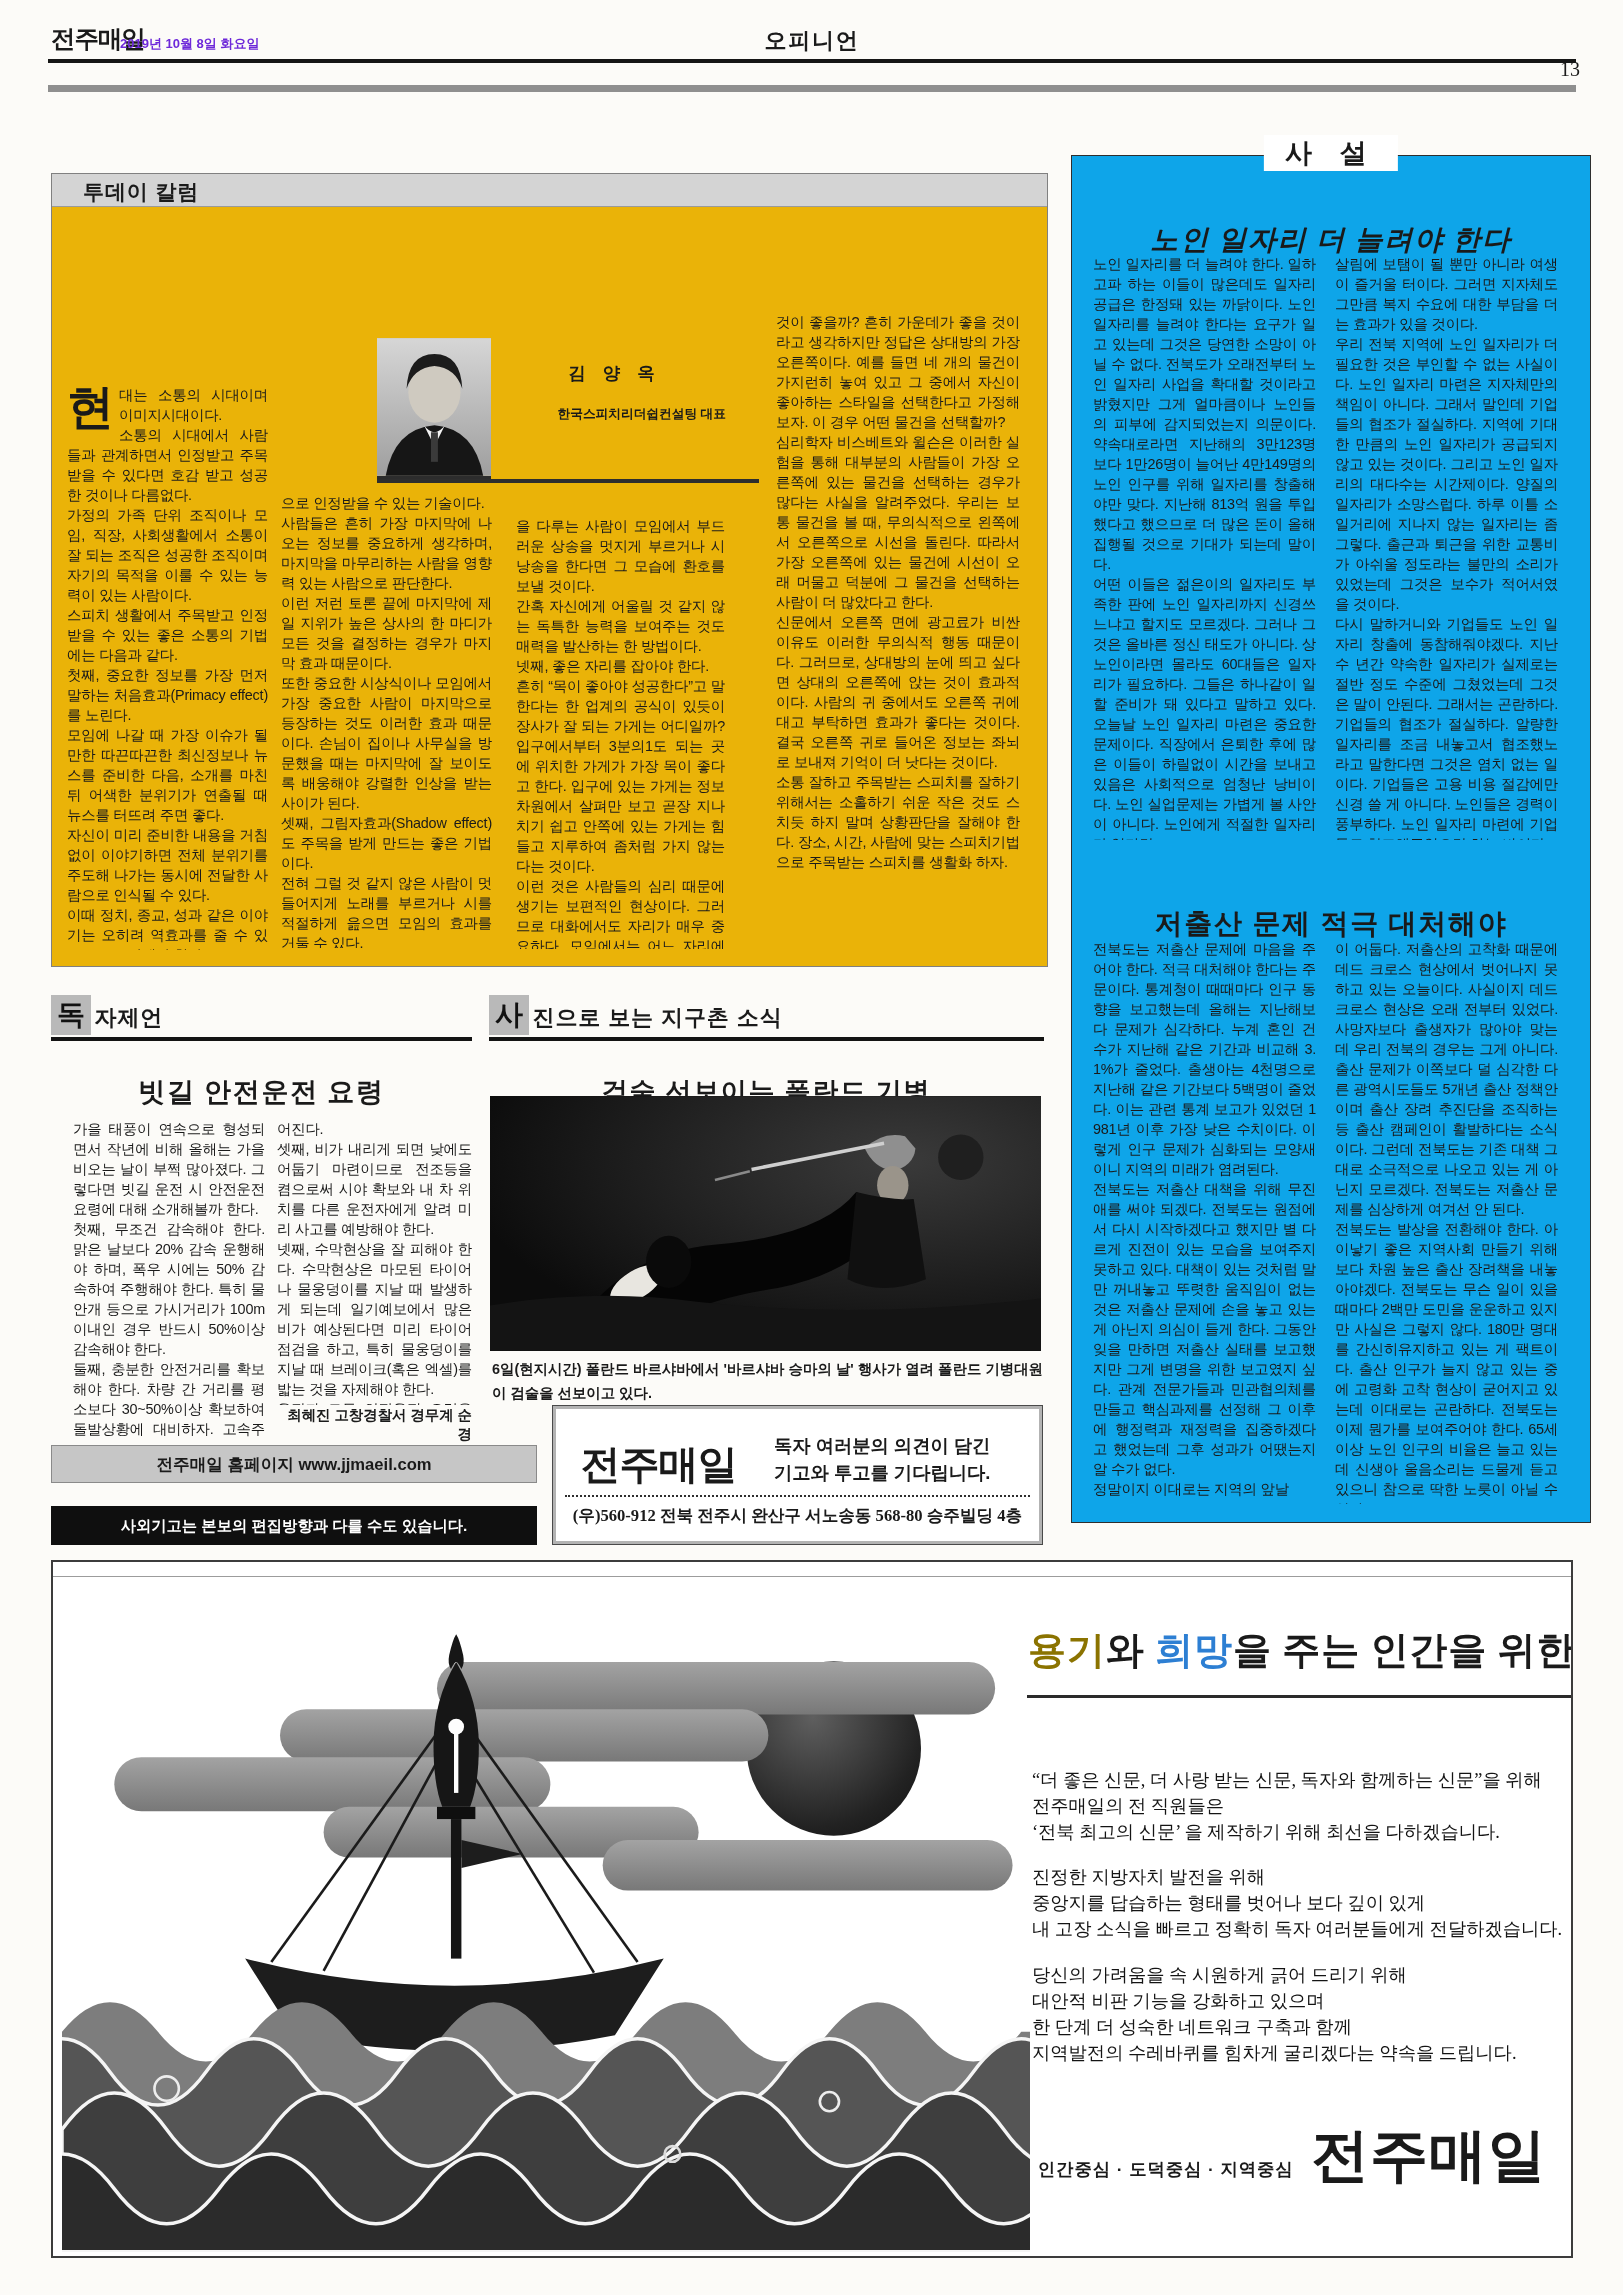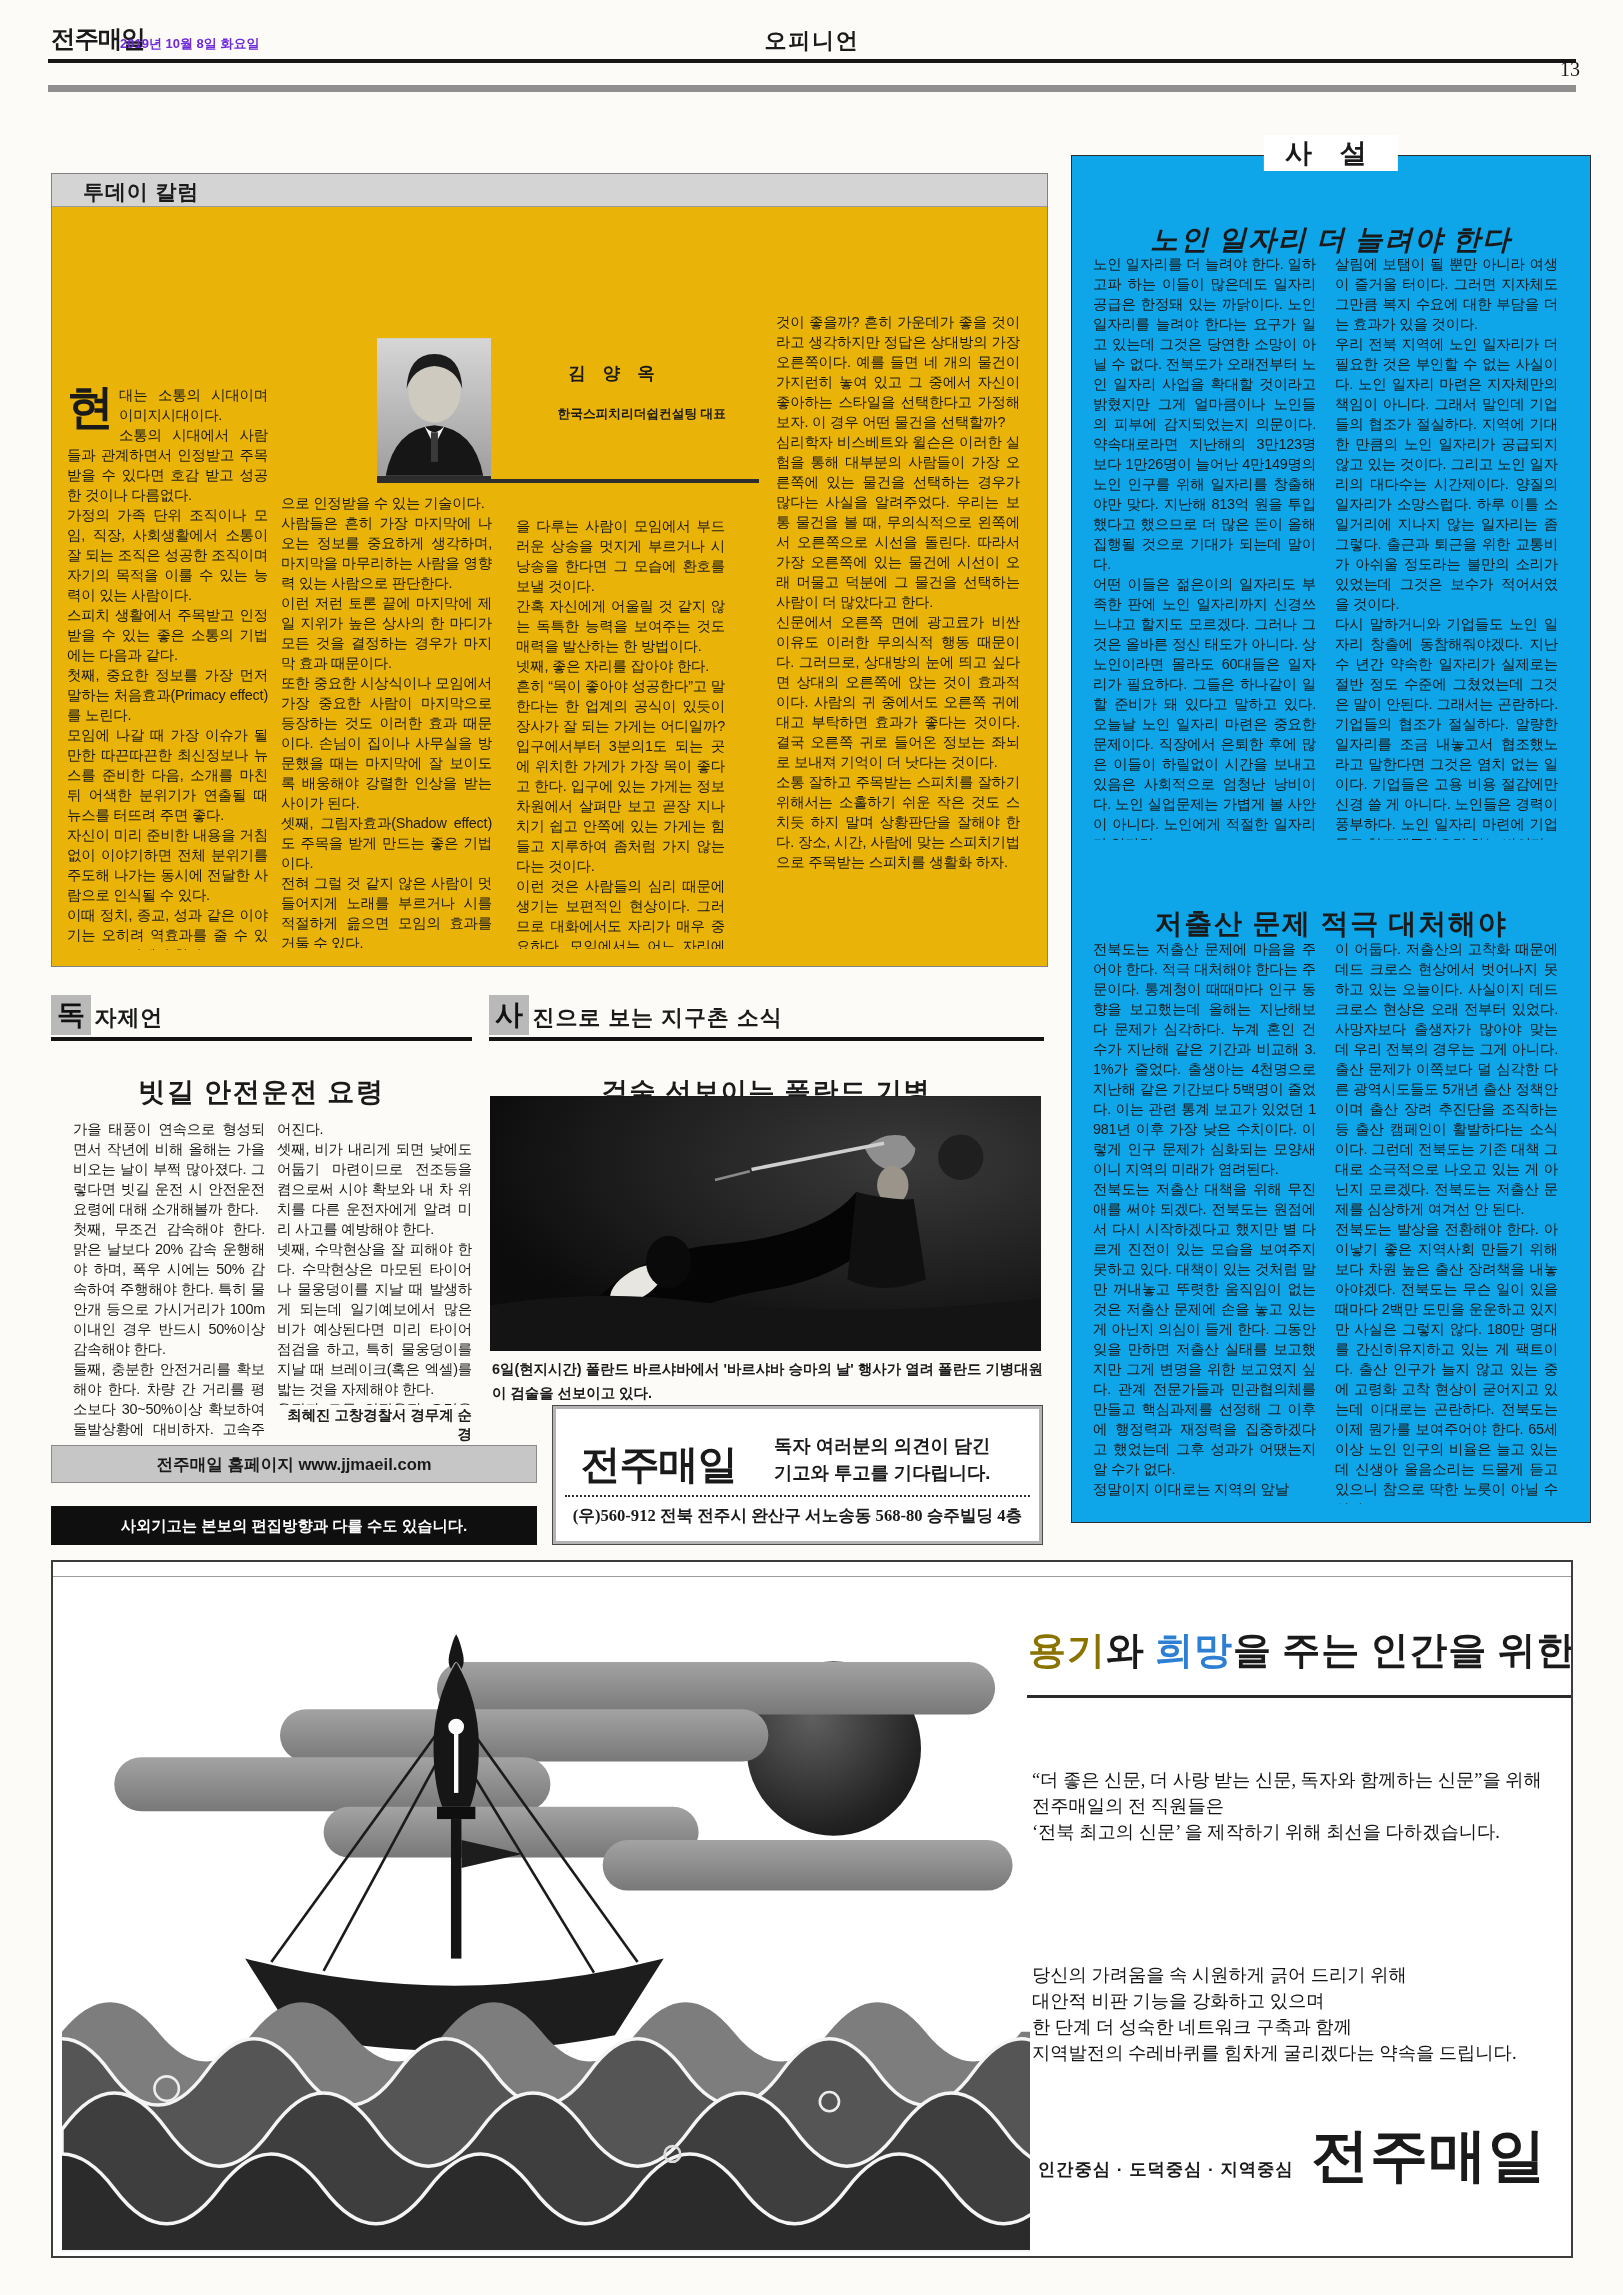--- a/index.html
+++ b/index.html
@@ -270,20 +270,23 @@
         </g>
       </svg>
     </div>
     <div class="ad-headline serif">
       <span style="color: rgb(139, 115, 0);">용기</span><span>와 </span><span style="color: rgb(45, 127, 211);">희망</span><span>을 주는 인간을 위한 정론지</span>
     </div>
     <div class="ad-rule"></div>
     <p class="ad-p ad-p1">“더 좋은 신문, 더 사랑 받는 신문, 독자와 함께하는 신문”을 위해
 전주매일의 전 직원들은
 ‘전북 최고의 신문’ 을 제작하기 위해 최선을 다하겠습니다.</p>
+    <p class="ad-p ad-p2">진정한 지방자치 발전을 위해
+중앙지를 답습하는 형태를 벗어나 보다 깊이 있게
+내 고장 소식을 빠르고 정확히 독자 여러분들에게 전달하겠습니다.</p>
     <p class="ad-p ad-p3">당신의 가려움을 속 시원하게 긁어 드리기 위해
 대안적 비판 기능을 강화하고 있으며
 한 단계 더 성숙한 네트워크 구축과 함께
 지역발전의 수레바퀴를 힘차게 굴리겠다는 약속을 드립니다.</p>
     <div class="ad-slogan-row">
       <span class="ad-slogan">인간중심 · 도덕중심 · 지역중심</span>
       <span class="ad-biglogo">전주매일</span>
     </div>
   </section>
 

